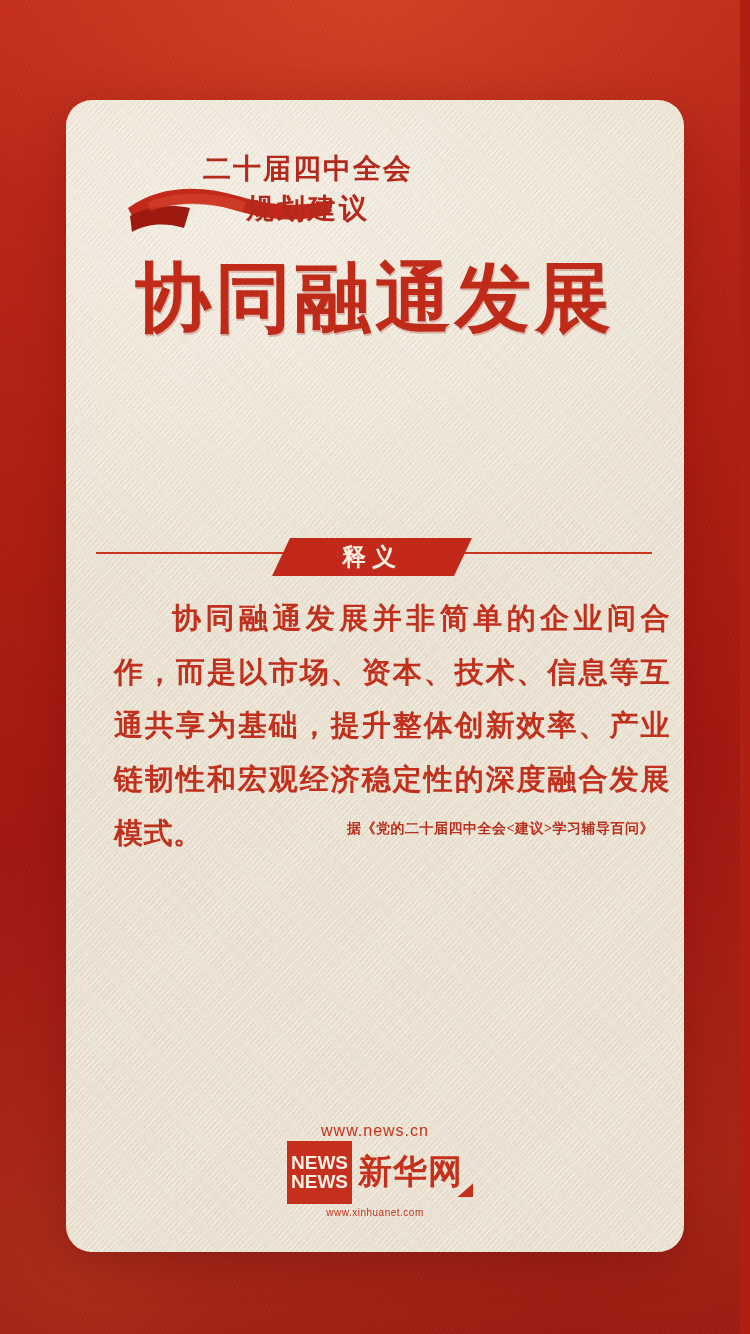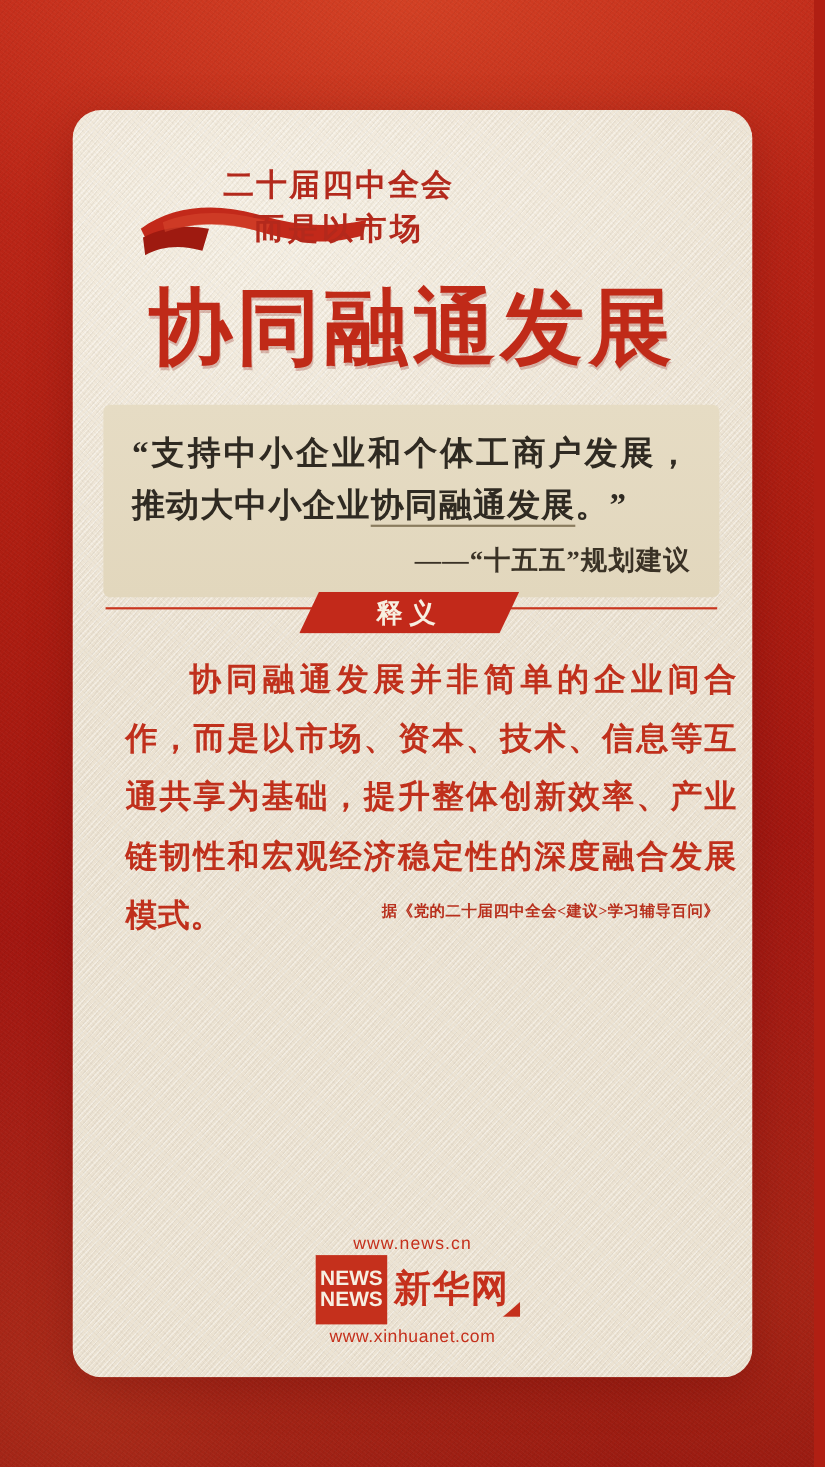--- a/index.html
+++ b/index.html
@@ -255,21 +255,21 @@
     content: "";
     position: absolute;
     right: -10px;
     bottom: -2px;
     width: 16px;
     height: 14px;
     background: #c5301c;
     clip-path: polygon(0 100%, 100% 0, 100% 100%);
   }
   .logo-url-bottom {
-    font-size: 16px;
+    font-size: 10px;
     color: #c5301c;
     letter-spacing: 0.5px;
     font-family: "Liberation Sans", sans-serif;
     margin-top: 3px;
   }
 </style>
 </head>
 <body>
 
 <div class="poster">
@@ -277,30 +277,26 @@
     <div class="card-inner">
 
       <div class="kicker">
         <svg class="ribbon-svg" viewBox="0 0 250 90">
           <path d="M10 52 C40 30, 80 28, 120 40 C150 49, 180 52, 215 44 L212 58 C176 68, 146 63, 116 54 C80 43, 44 46, 16 64 Z" fill="#c2291a"></path>
           <path d="M12 60 C30 50, 52 48, 72 52 L66 72 C46 66, 28 68, 14 76 Z" fill="#9e1a10"></path>
           <path d="M30 46 C60 34, 96 36, 128 46 L124 56 C94 47, 60 45, 32 55 Z" fill="#d8482f" opacity="0.55"></path>
         </svg>
         <div class="kicker-lines">
           <div class="kicker-l1">二十届四中全会</div>
-          <div class="kicker-l2">而是以市场</div>
+          <div class="kicker-l2">规划建议</div>
         </div>
       </div>
 
       <div class="title">协同融通发展</div>
 
-      <div class="quote-box">
-        <div class="quote-text"><span>“支持中小企业和个体工商户发展，推动大中小企业</span><span class="u">协同融通发展</span><span>。”</span></div>
-        <div class="quote-src">——“十五五”规划建议</div>
-      </div>
 
       <div class="divider"></div>
       <div class="tag">
         <div class="tag-shape"></div>
         <div class="tag-text">释义</div>
       </div>
 
       <div class="body-text">协同融通发展并非简单的企业间合作，而是以市场、资本、技术、信息等互通共享为基础，提升整体创新效率、产业链韧性和宏观经济稳定性的深度融合发展模式。</div>
       <div class="attribution">据《党的二十届四中全会&lt;建议&gt;学习辅导百问》</div>
 

